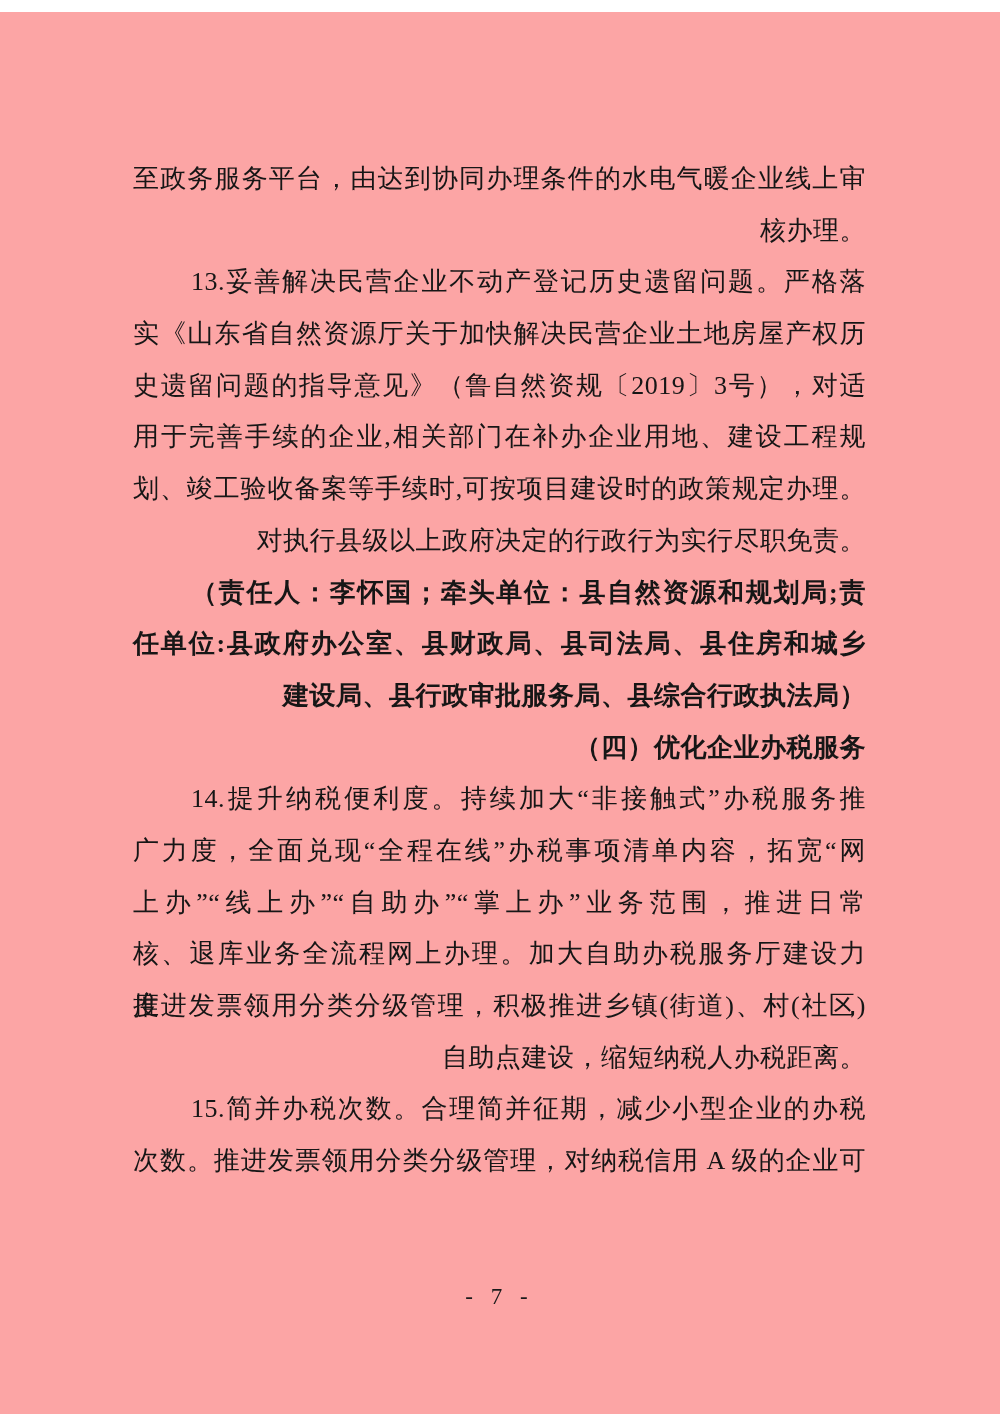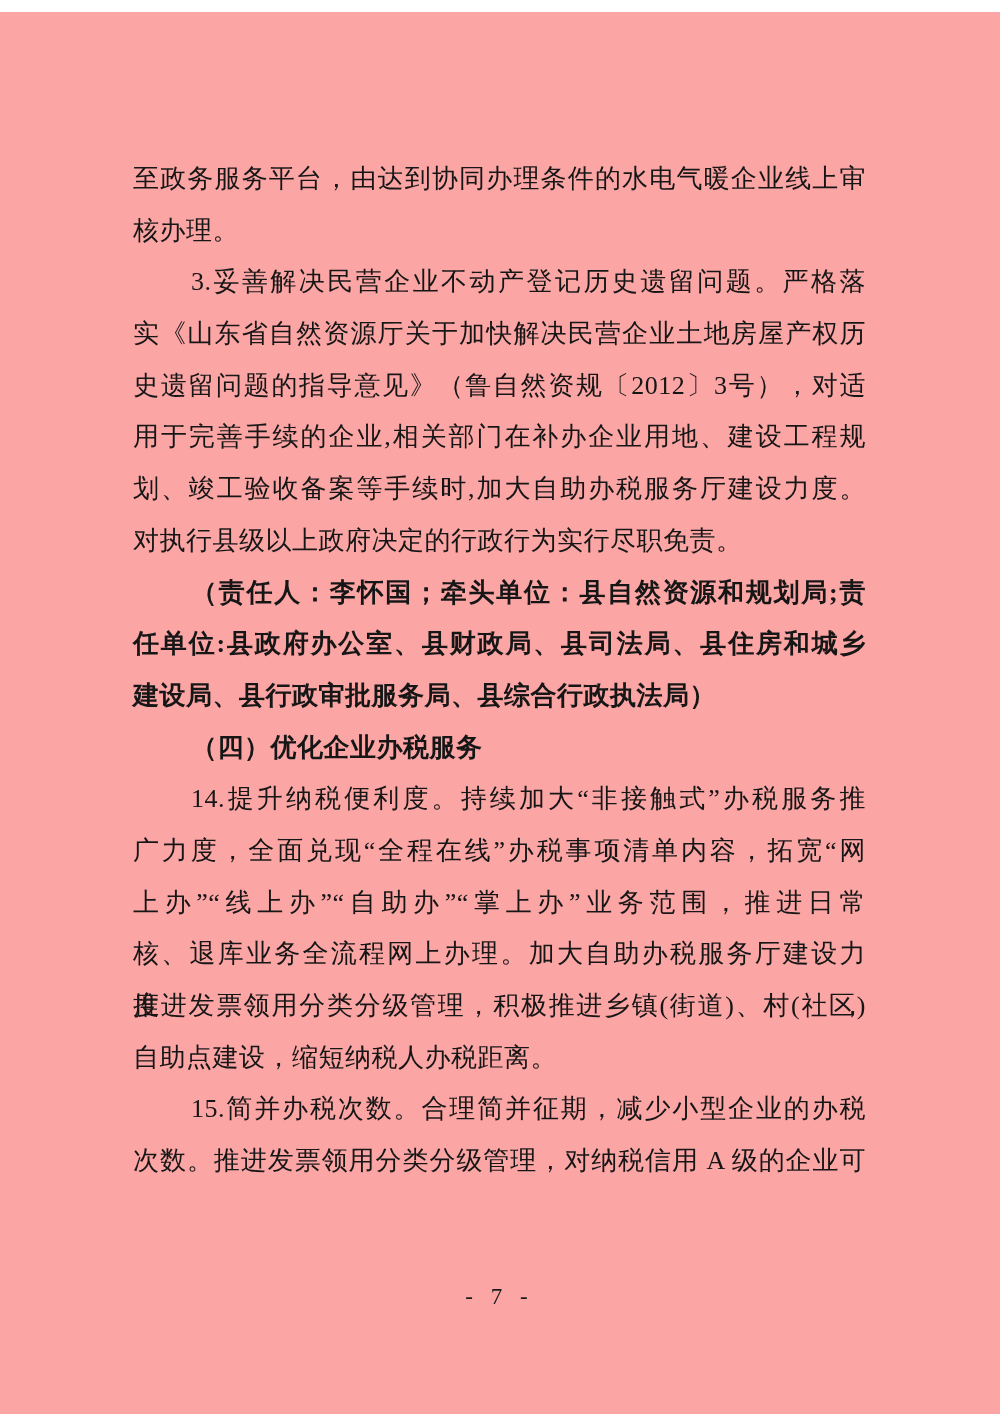--- a/index.html
+++ b/index.html
@@ -21,21 +21,21 @@
     left: 133px; top: 141px;
     width: 733px;
     font-size: 26px;
     line-height: 51.7px;
     letter-spacing: 0.5px;
     color: #161616;
   }
   .line {
     height: 51.7px;
     white-space: nowrap;
-    text-align: left;
+    text-align: right;
   }
   .line.justify {
     white-space: normal;
     text-align: justify;
     text-align-last: justify;
     text-justify: inter-character;
   }
   .line.indent { padding-left: 58px; }
   .line.bold { font-weight: 700; }
   .footer {
@@ -48,25 +48,25 @@
     color: #1a1a1a;
   }
 </style>
 </head>
 <body>
 
 <div class="page">
   <div class="body-text">
       <div class="line justify">至政务服务平台，由达到协同办理条件的水电气暖企业线上审</div>
       <div class="line">核办理。</div>
-      <div class="line indent justify">3.妥善解决民营企业不动产登记历史遗留问题。严格落</div>
+      <div class="line indent justify">13.妥善解决民营企业不动产登记历史遗留问题。严格落</div>
       <div class="line justify">实《山东省自然资源厅关于加快解决民营企业土地房屋产权历</div>
-      <div class="line justify">史遗留问题的指导意见》（鲁自然资规〔2012〕3号），对适</div>
+      <div class="line justify">史遗留问题的指导意见》（鲁自然资规〔2019〕3号），对适</div>
       <div class="line justify">用于完善手续的企业,相关部门在补办企业用地、建设工程规</div>
-      <div class="line justify">划、竣工验收备案等手续时,加大自助办税服务厅建设力度。</div>
+      <div class="line justify">划、竣工验收备案等手续时,可按项目建设时的政策规定办理。</div>
       <div class="line">对执行县级以上政府决定的行政行为实行尽职免责。</div>
       <div class="line indent bold justify">（责任人：李怀国；牵头单位：县自然资源和规划局;责</div>
       <div class="line bold justify">任单位:县政府办公室、县财政局、县司法局、县住房和城乡</div>
       <div class="line bold">建设局、县行政审批服务局、县综合行政执法局）</div>
       <div class="line indent bold">（四）优化企业办税服务</div>
       <div class="line indent justify">14.提升纳税便利度。持续加大“非接触式”办税服务推</div>
       <div class="line justify">广力度，全面兑现“全程在线”办税事项清单内容，拓宽“网</div>
       <div class="line justify">上办”“线上办”“自助办”“掌上办”业务范围，推进日常</div>
       <div class="line justify">核、退库业务全流程网上办理。加大自助办税服务厅建设力度，</div>
       <div class="line justify">推进发票领用分类分级管理，积极推进乡镇(街道)、村(社区)</div>

